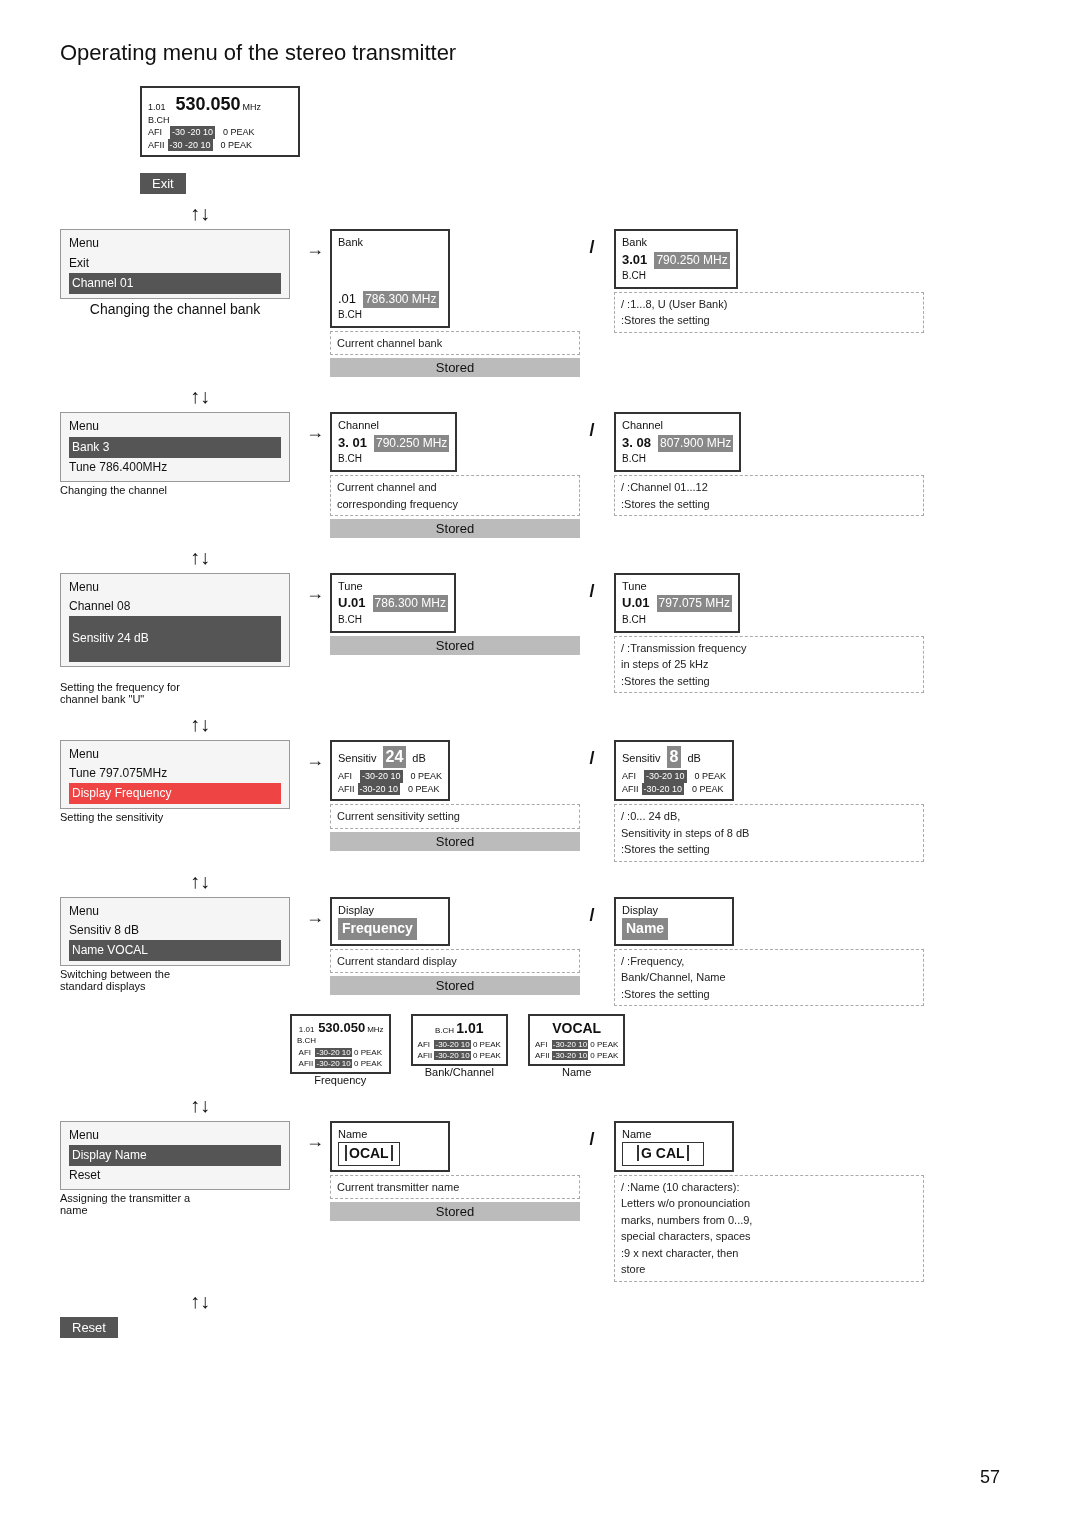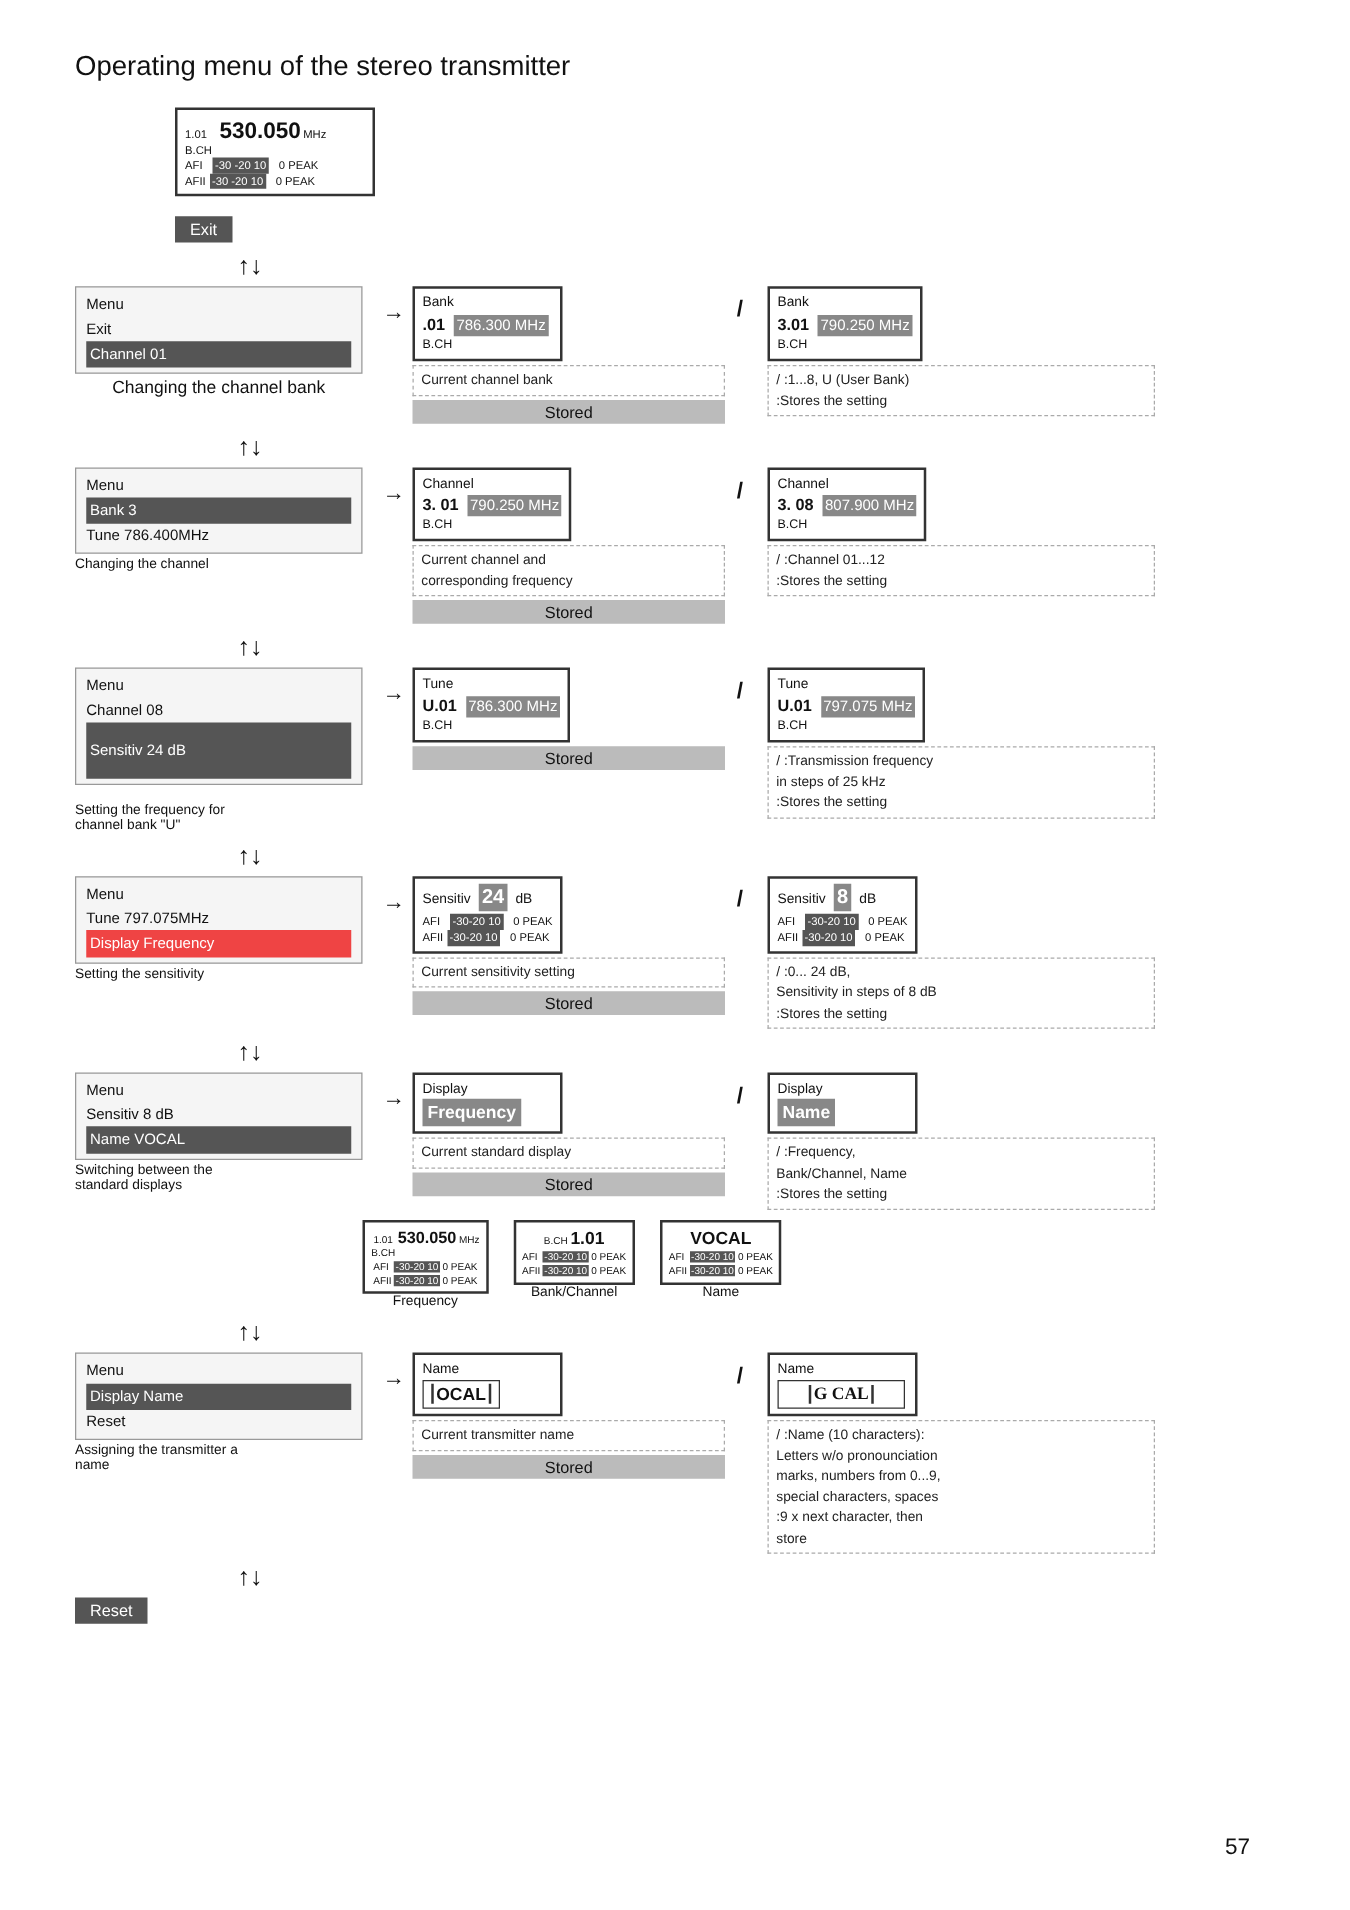--- a/index.html
+++ b/index.html
@@ -209,21 +209,21 @@
           <div>Exit</div>
           <div style="background:#555;color:#fff;padding:1px 3px;">Channel  01</div>
         </div>
         <div class="sub-text" style="font-size:14px;margin-top:2px;text-align:center;">Changing the channel bank</div>
       </div>
       <div class="arrow-col">→</div>
       <div class="mid-col">
         <div class="lcd">
           <div style="font-size:11px;">Bank</div>
           <div class="freq-line">
-            <span style="font-size:13px;font-weight:bold;">.01</span>
+            <span style="font-size:13px;font-weight:normal;margin-top:39px;">.01</span>
             &nbsp;
             <span style="background:#888;color:#fff;padding:0 2px;font-size:12px;">786.300 MHz</span>
           </div>
           <div style="font-size:10px;">B.CH</div>
         </div>
         <div class="info-text">Current channel bank</div>
         <div class="stored-label">Stored</div>
       </div>
       <div class="slash-col">/</div>
       <div class="right-col">
@@ -481,21 +481,21 @@
             <span style="border-left:2px solid #333; margin-right:2px;"></span><span>OCAL</span><span style="border-right:2px solid #333; margin-left:2px;"></span>
           </div>
         </div>
         <div class="info-text">Current transmitter name</div>
         <div class="stored-label">Stored</div>
       </div>
       <div class="slash-col">/</div>
       <div class="right-col">
         <div class="lcd">
           <div style="font-size:11px;">Name</div>
-          <div style="font-size:14px; font-weight:bold; border: 1px solid #333; padding: 1px 24px; display:inline-block;font-family:Liberation Serif, serif;">
+          <div style="font-size:14px; font-weight:bold; border: 1px solid #333; padding: 1px 14px; display:inline-block;">
             <span style="border-left:2px solid #333; margin-right:2px;"></span><span>G  CAL</span><span style="border-right:2px solid #333; margin-left:2px;"></span>
           </div>
         </div>
         <div class="info-text" style="white-space:pre-line;">/ :Name (10 characters):
 Letters w/o pronounciation
 marks, numbers from 0...9,
 special characters, spaces
 :9 x next character, then
 store</div>
       </div>

